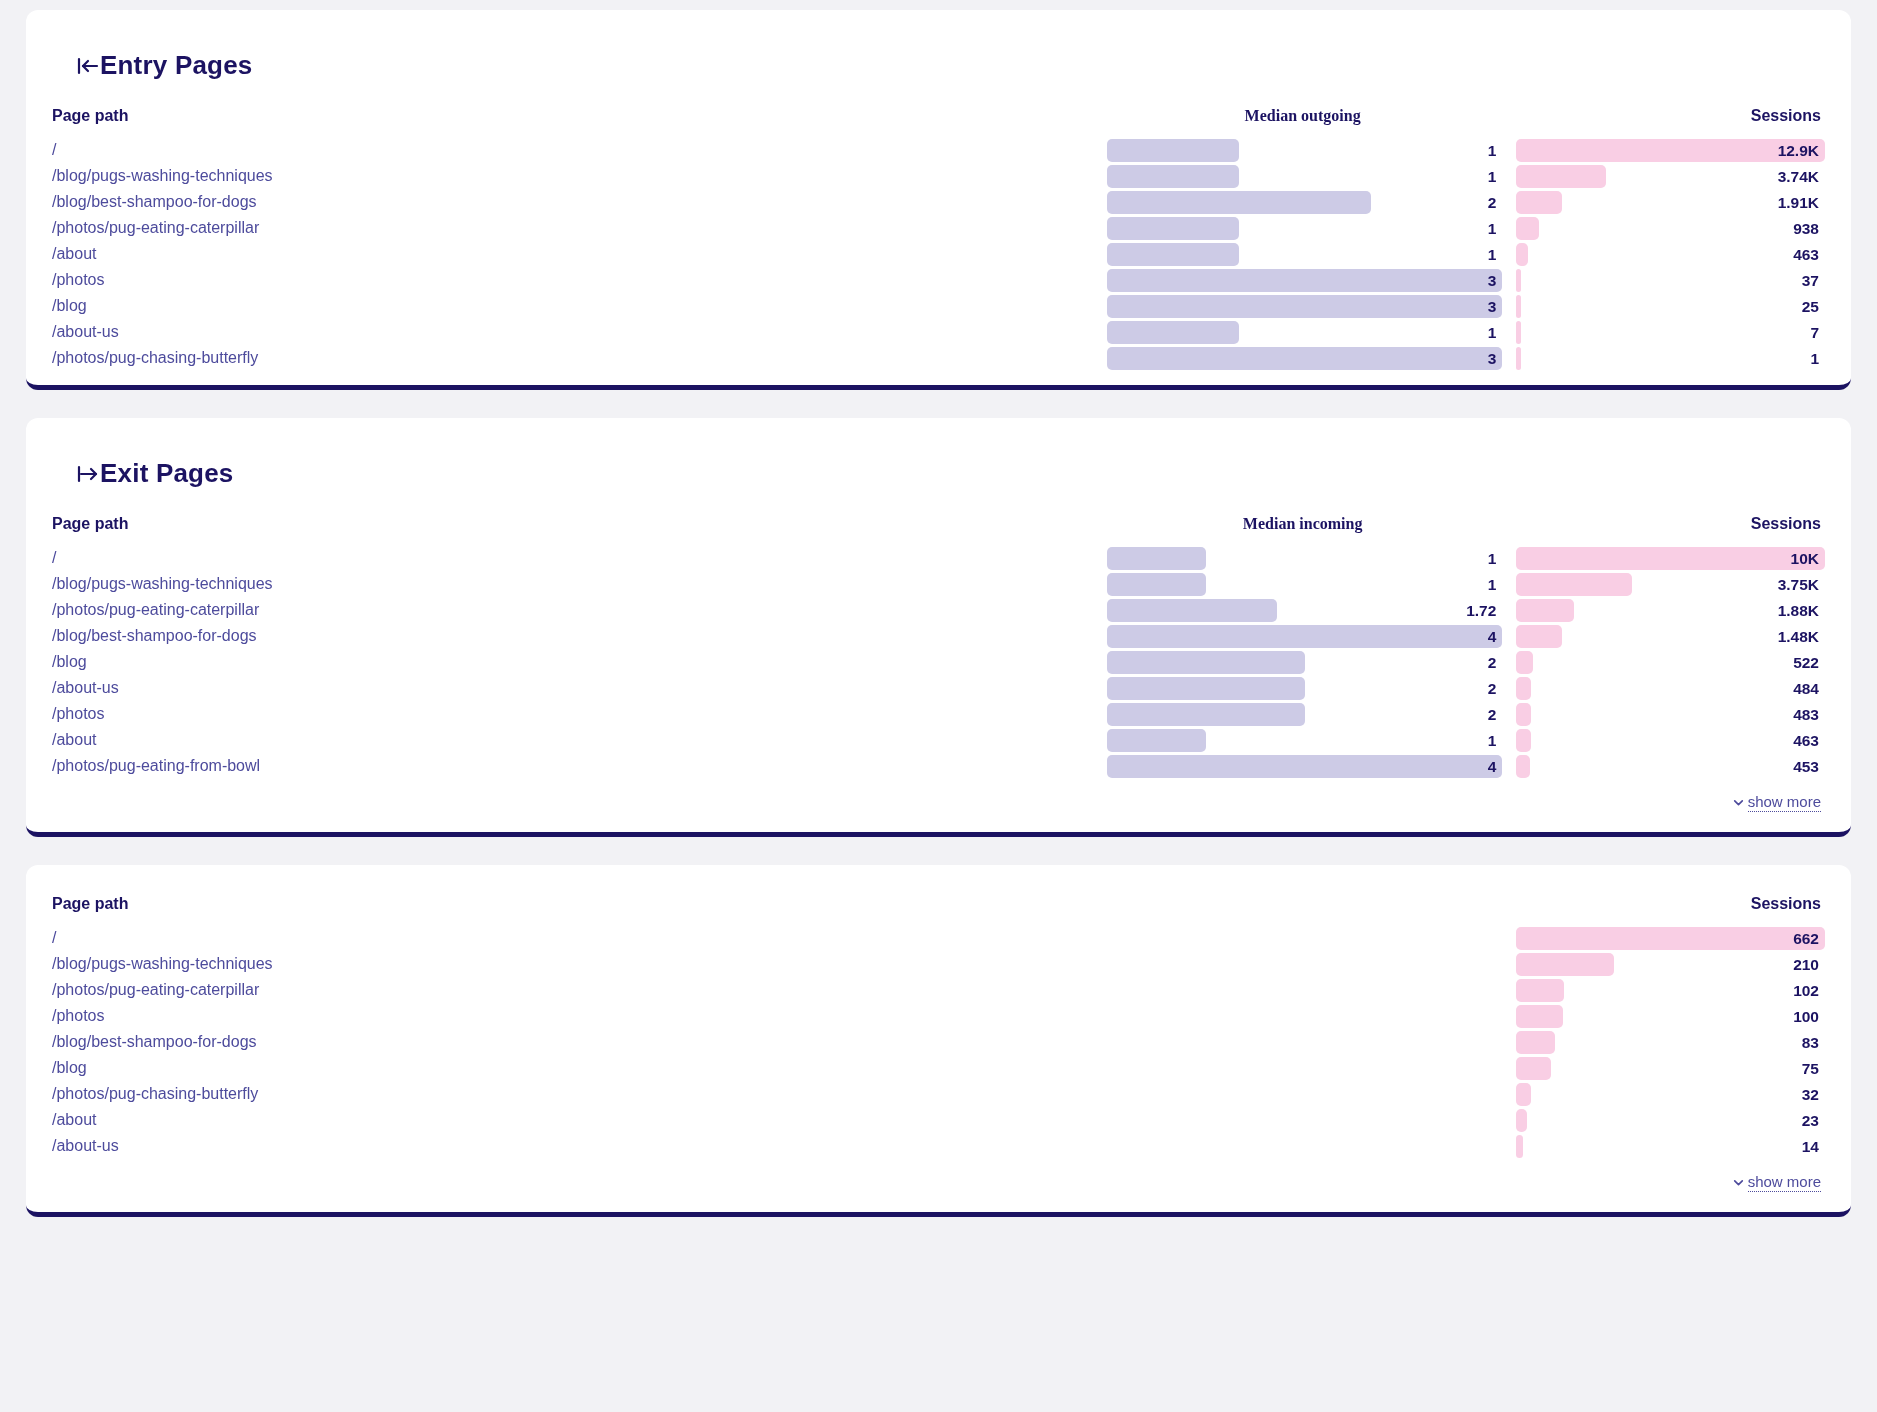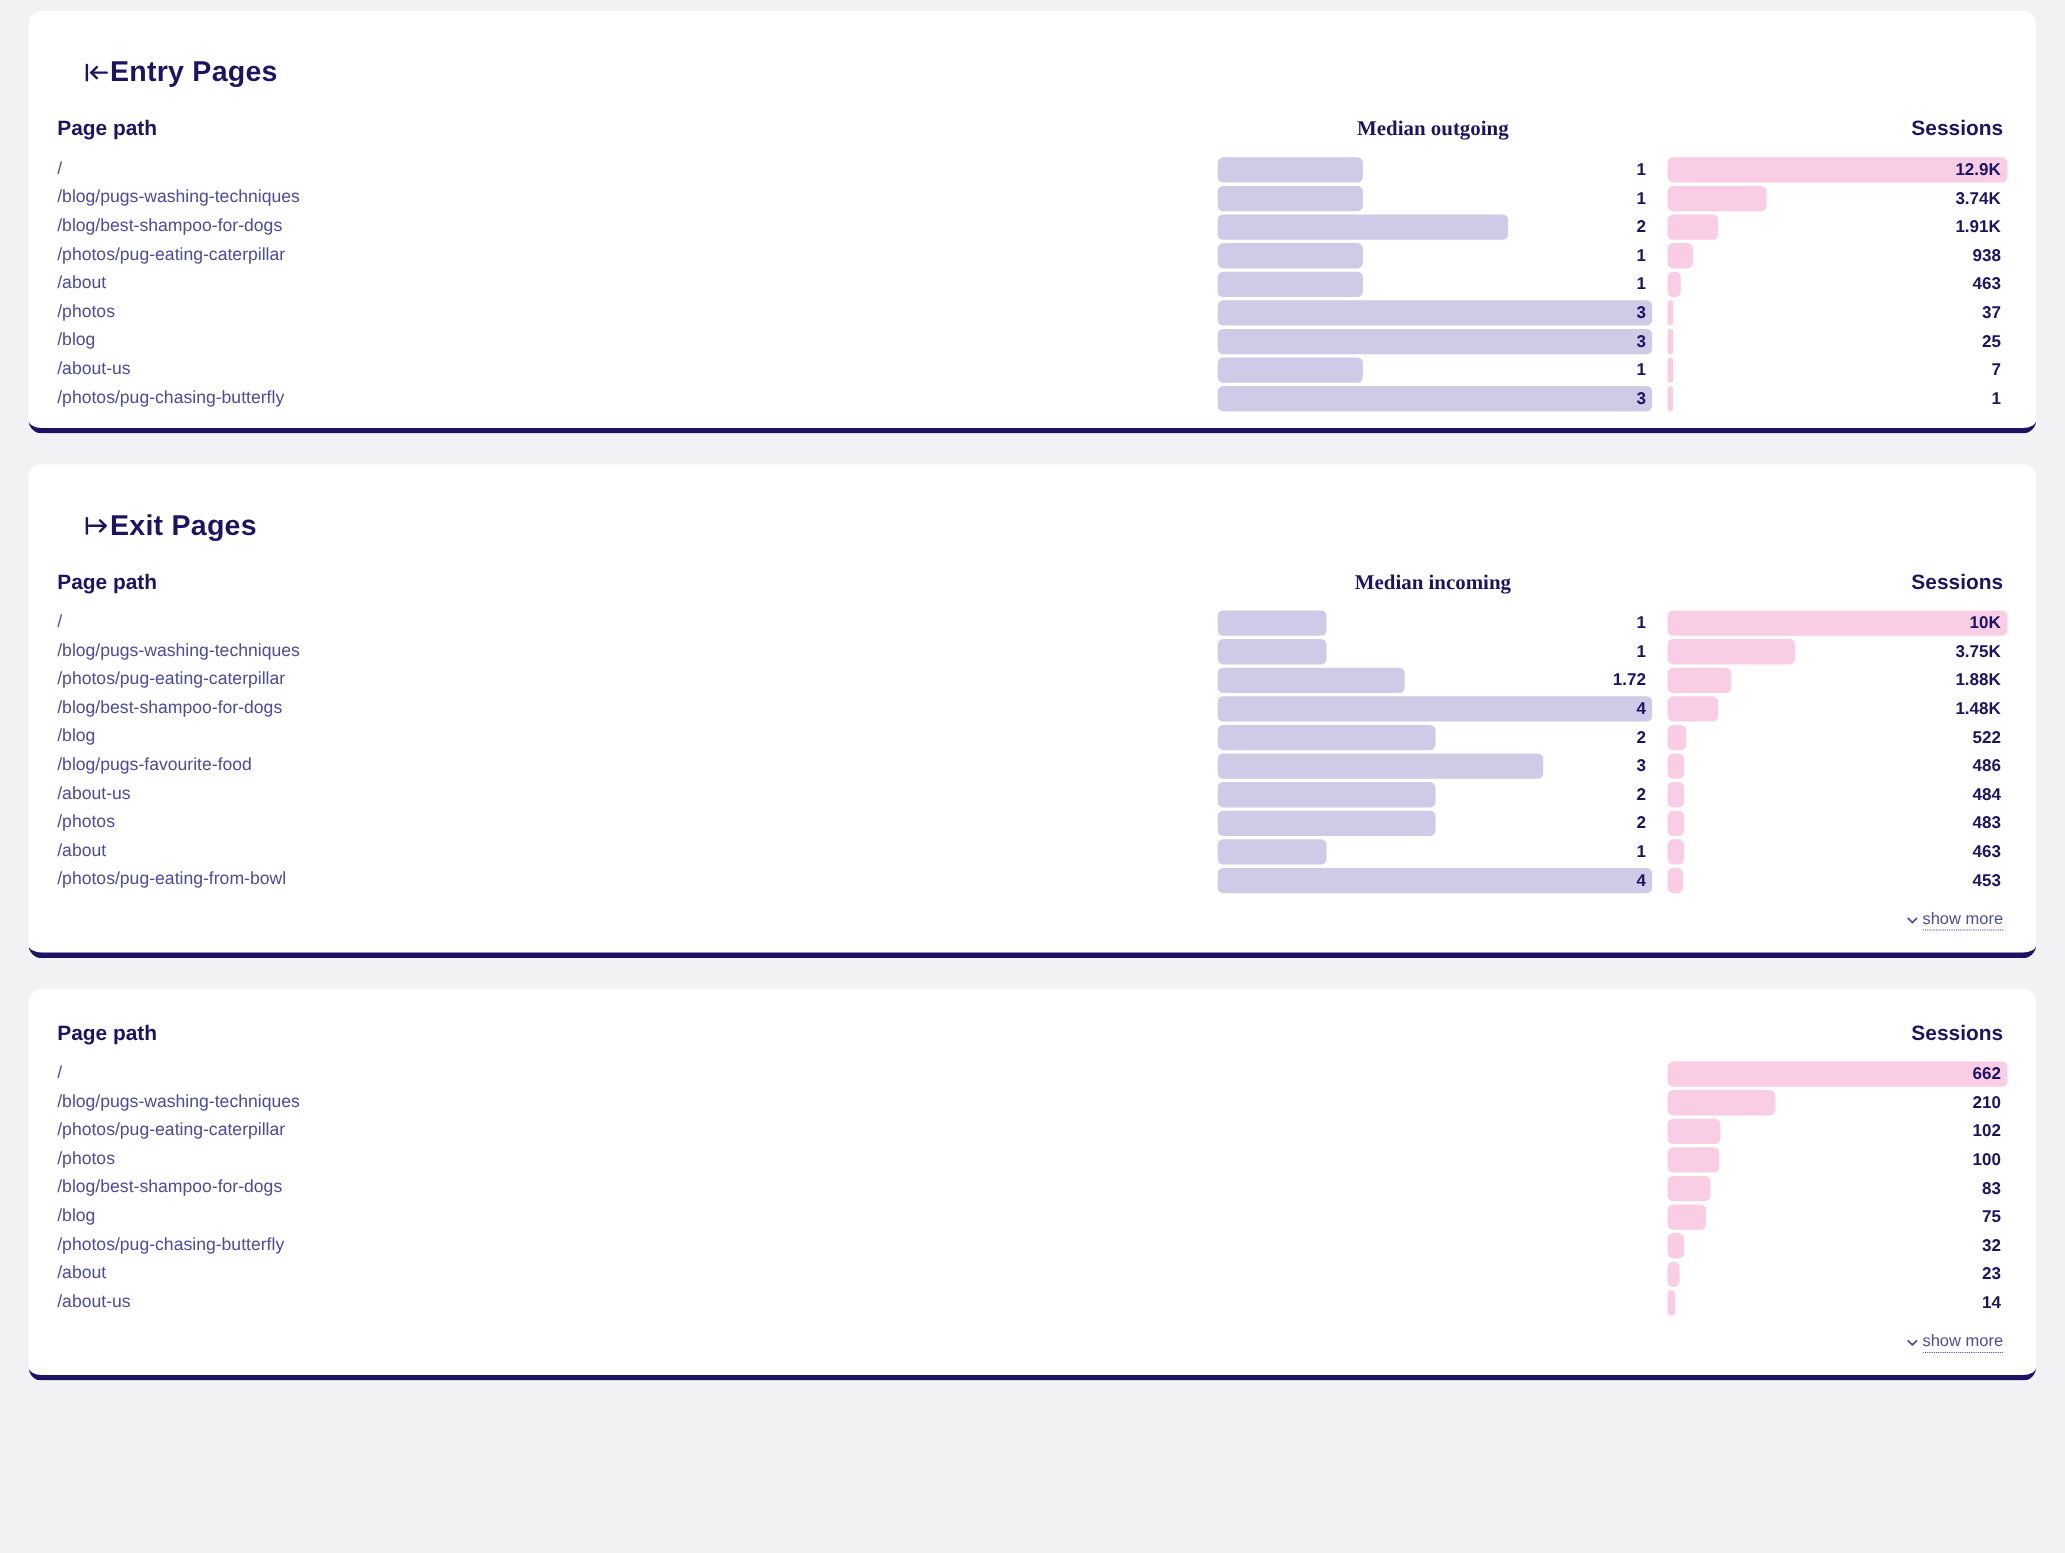--- a/index.html
+++ b/index.html
@@ -50,21 +50,21 @@
   }
   .title-icon svg { display: block; }
 
   table.data {
     width: 100%;
     border-collapse: collapse;
     table-layout: fixed;
   }
 
   th {
-    font-size: 19px;
+    font-size: 16px;
     font-weight: bold;
     color: #1c1362;
     padding: 0 0 12px 0;
     text-align: left;
     vertical-align: bottom;
   }
   th.metric-head { text-align: center; padding-right: 4px; font-family: Liberation Serif, serif; }
   th.sessions-head { text-align: right; padding-right: 4px; }
 
   td { padding: 0; vertical-align: middle; }
@@ -408,36 +408,20 @@
               </td>
               <td></td>
               <td>
                 <div class="bartrack">
                   <div class="bar sessions" style="width: 5.22%;"></div>
                   <div class="barlabel">522</div>
                 </div>
               </td>
             </tr>
             <tr>
-              <td class="path">/blog/pugs-favourite-food</td>
-              <td>
-                <div class="bartrack">
-                  <div class="bar metric" style="width: 75%;"></div>
-                  <div class="barlabel">3</div>
-                </div>
-              </td>
-              <td></td>
-              <td>
-                <div class="bartrack">
-                  <div class="bar sessions" style="width: 4.86%;"></div>
-                  <div class="barlabel">486</div>
-                </div>
-              </td>
-            </tr>
-            <tr>
               <td class="path">/about-us</td>
               <td>
                 <div class="bartrack">
                   <div class="bar metric" style="width: 50%;"></div>
                   <div class="barlabel">2</div>
                 </div>
               </td>
               <td></td>
               <td>
                 <div class="bartrack">

